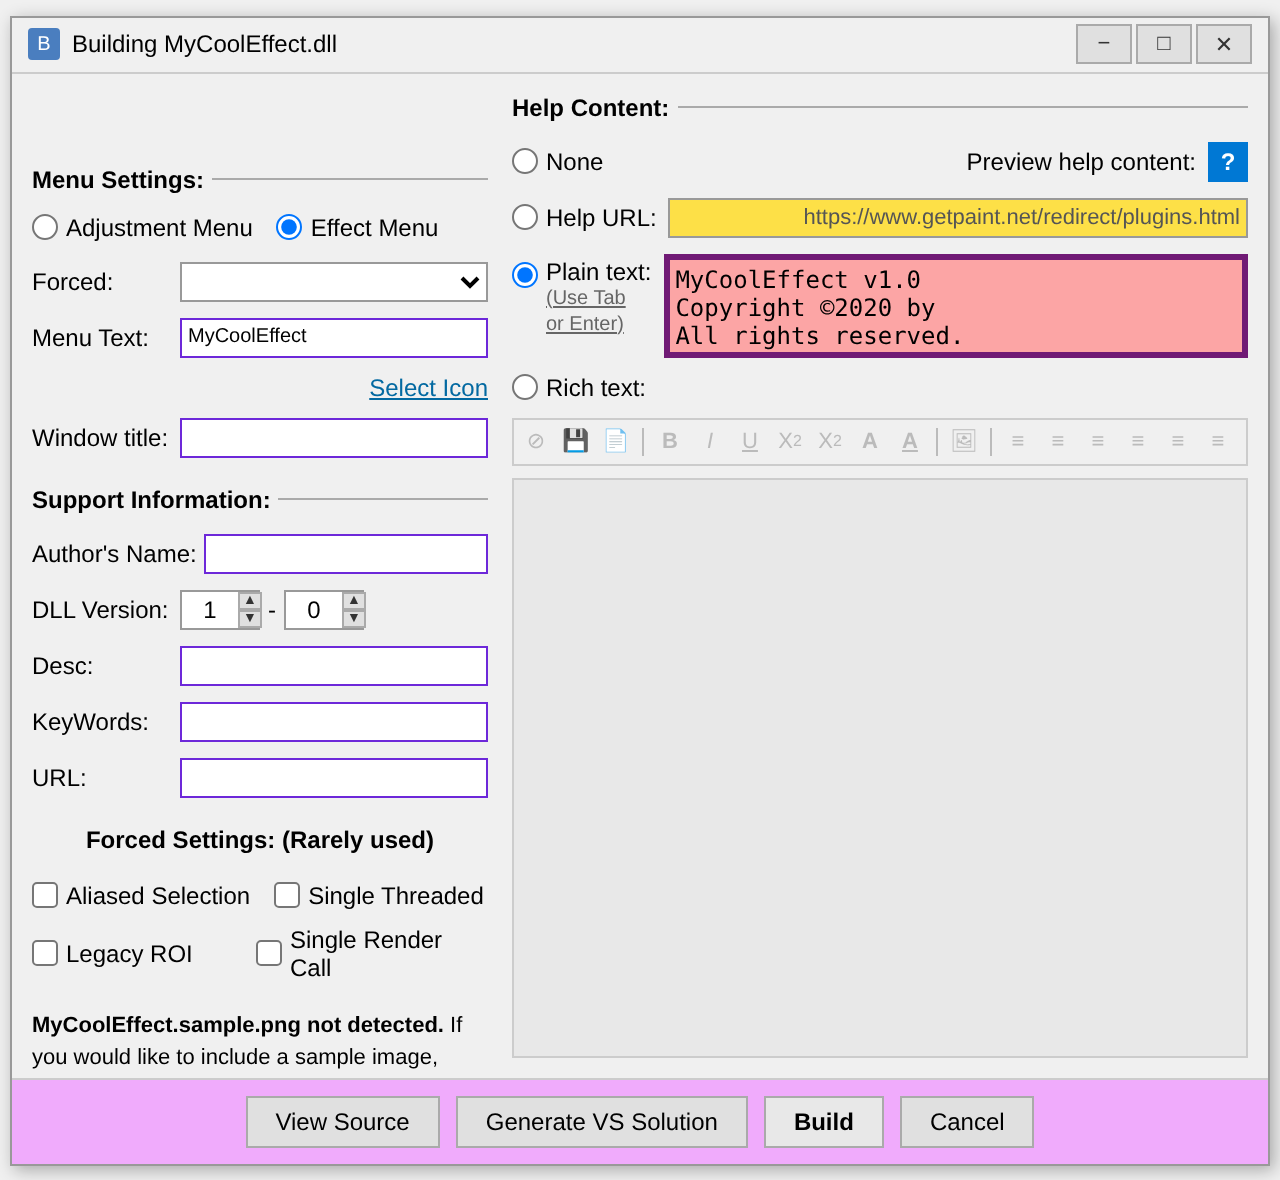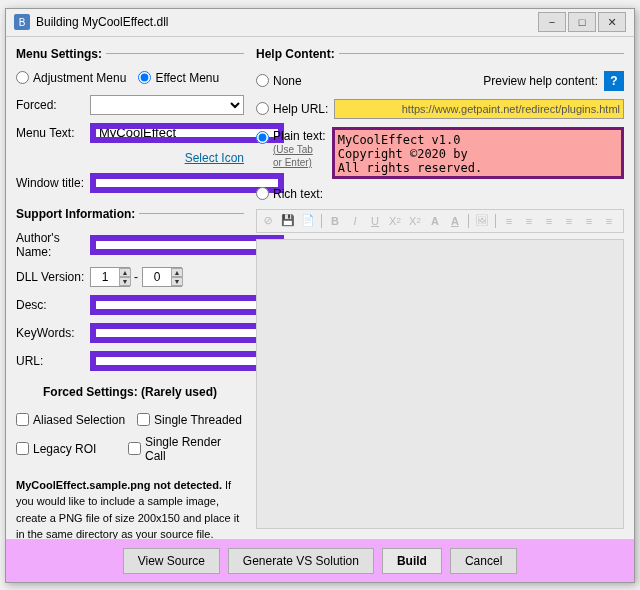--- a/index.html
+++ b/index.html
@@ -72,20 +72,21 @@
       padding: 10px;
       gap: 12px;
       overflow: hidden;
     }
     .left-panel {
       width: 228px;
       flex-shrink: 0;
       display: flex;
       flex-direction: column;
       gap: 4px;
+      margin-top: 36px;
     }
     .right-panel {
       flex: 1;
       display: flex;
       flex-direction: column;
       gap: 4px;
     }
     .field-row {
       display: flex;
       align-items: center;
@@ -93,24 +94,24 @@
       gap: 4px;
     }
     .field-label {
       min-width: 70px;
       color: #000;
       font-size: 12px;
     }
     .field-input {
       flex: 1;
       height: 20px;
-      border: 6px solid #6d28d9;
+      border: 1px solid #6d28d9;
       background: white;
       padding: 0 3px;
-      font-size: 13px;
+      font-size: 10px;
     }
     .select-input {
       flex: 1;
       height: 20px;
       border: 1px solid #999;
       background: white;
       font-size: 12px;
     }
     .radio-group {
       display: flex;

